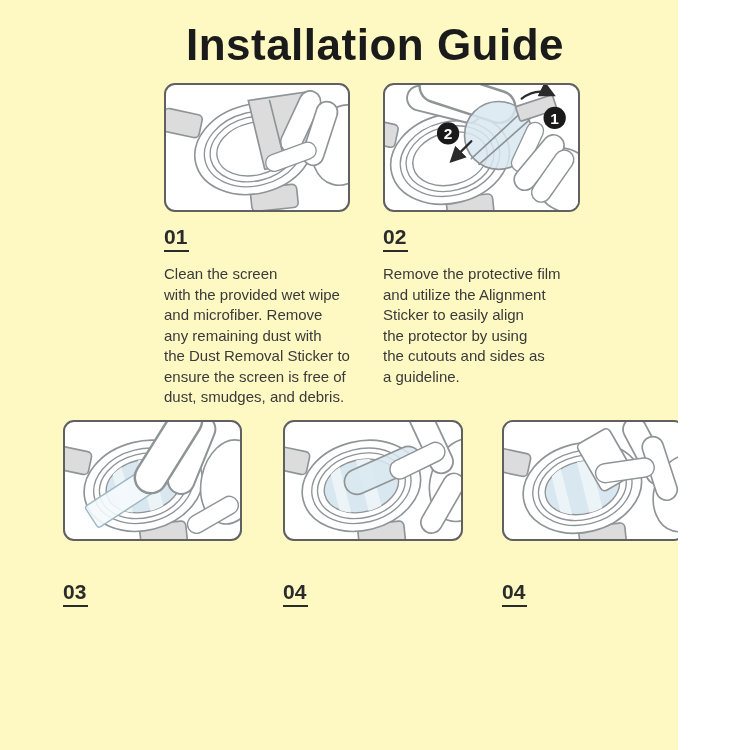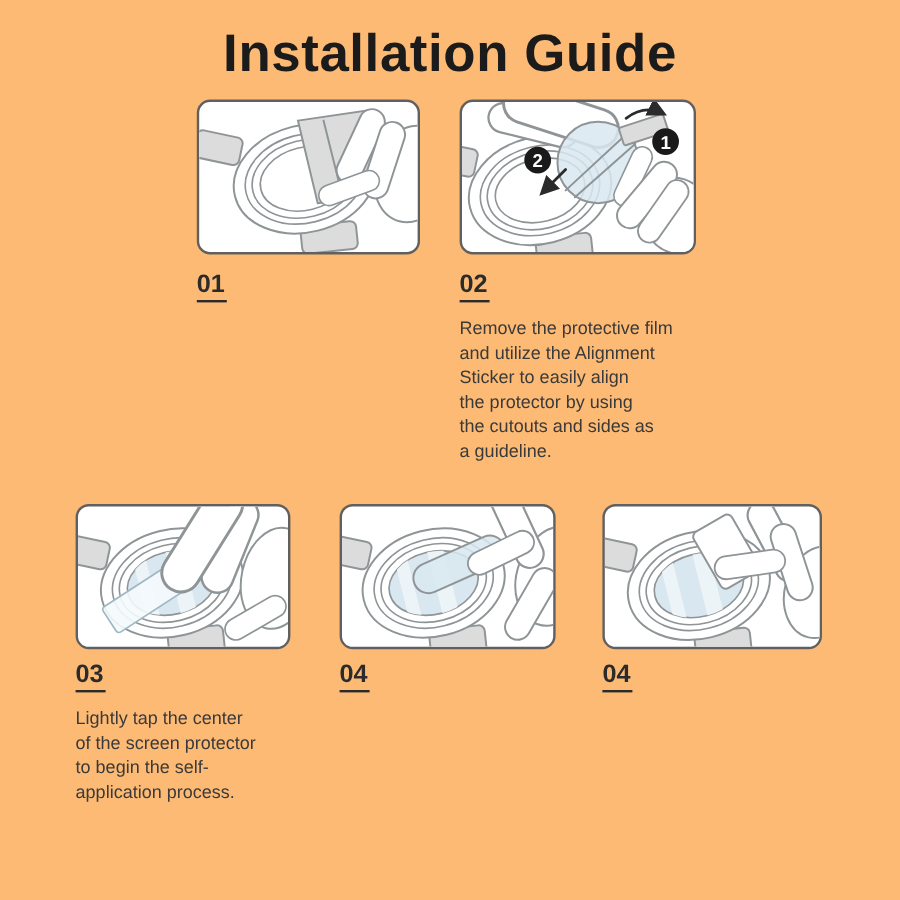--- a/index.html
+++ b/index.html
@@ -1,17 +1,17 @@
 <!DOCTYPE html>
 <html><head>
 <meta charset="utf-8">
 <style>
   html,body{margin:0;padding:0;background:#ffffff;}
   .page{
-    position:relative;width:750px;height:750px;background:#fdba74;
+    position:relative;width:678px;height:750px;background:#fef9c3;
     font-family:"Liberation Sans",sans-serif;overflow:hidden;
   }
   .title{
     position:absolute;top:20px;left:0;width:750px;margin:0;
     text-align:center;font-size:44px;font-weight:bold;color:#1b1b1b;
     letter-spacing:.5px;
   }
   .col{position:absolute;}
   .col1{left:164px;top:83px;width:212px;}
   .col2{left:383px;top:83px;width:212px;}
@@ -26,21 +26,21 @@
   .col2 .panel{width:197px;height:129px;}
   .col3 .panel{width:179px;height:121px;}
   .col4 .panel{width:180px;height:121px;}
   .col5 .panel{width:183px;height:121px;}
   .panel svg{display:block;width:100%;height:100%;}
   .stepnum{
     display:inline-block;margin-top:14px;font-size:21px;font-weight:bold;
     color:#2b2b2b;line-height:1;padding:0 2px 3px 0;
     border-bottom:2.5px solid #2b2b2b;
   }
-  .row2 .stepnum{margin-top:10px;}
+  .row2 .stepnum{margin-top:40px;}
   .steptext{
     margin:12px 0 0;font-size:15px;line-height:20.5px;color:#3a3a3a;
     white-space:pre-line;
   }
   
   .art{stroke:#8f9497;stroke-width:1.7;fill:none;stroke-linecap:round;stroke-linejoin:round;}
   .hand{fill:#ffffff;stroke:#8f9497;stroke-width:1.7;}
   .gray{fill:#dcdcdc;stroke:#8f9497;stroke-width:1.7;}
   .case{fill:#ffffff;stroke:#8f9497;stroke-width:1.7;}
   .ring{fill:none;stroke:#8f9497;stroke-width:1.4;}
@@ -100,20 +100,27 @@
         </g>
         <g>
           <ellipse class="hand" cx="182" cy="62" rx="32" ry="42" transform="rotate(15 182 62)"></ellipse>
           <use href="#cap" class="hand" transform="translate(138,38) rotate(115)"></use>
           <use href="#cap" class="hand" transform="translate(158,50) rotate(108)"></use>
           <use href="#cap" class="hand" transform="translate(128,74) rotate(160) scale(0.8)"></use>
         </g>
       </svg>
     </div>
     <div class="stepnum">01</div>
+    <p class="steptext">Clean the screen
+with the provided wet wipe
+and microfiber. Remove
+any remaining dust with
+the Dust Removal Sticker to
+ensure the screen is free of
+dust, smudges, and debris.</p>
   </section>
 
   <section class="col col2 row1">
     <div class="panel">
       <svg viewBox="0 0 197 129">
         <use href="#watch-base" transform="translate(-16,10)"></use>
         <g>
           <use href="#cap" class="hand" transform="translate(60,20) rotate(14) scale(1.15)"></use>
           <use href="#cap" class="hand" transform="translate(84,12) rotate(18) scale(1.5)"></use>
         </g>
@@ -161,24 +168,20 @@
         </g>
         <g>
           <ellipse class="hand" cx="170" cy="62" rx="30" ry="44" transform="rotate(12 170 62)"></ellipse>
           <use href="#cap" class="hand" transform="translate(130,34) rotate(112) scale(1.25)"></use>
           <use href="#cap" class="hand" transform="translate(106,28) rotate(122) scale(1.5)"></use>
           <use href="#cap" class="hand" transform="translate(152,96) rotate(150) scale(0.85)"></use>
         </g>
       </svg>
     </div>
     <div class="stepnum">03</div>
-    <p class="steptext">Lightly tap the center
-of the screen protector
-to begin the self-
-application process.</p>
   </section>
 
   <section class="col col4 row2">
     <div class="panel">
       <svg viewBox="0 0 180 121" style="--face:#d9e8f0;--stripes:block;">
         <use href="#watch-base" transform="translate(-4,0)"></use>
         <g transform="translate(100,50) rotate(-24)">
           <rect class="blue" x="-42" y="-13" width="84" height="26" rx="13"></rect>
         </g>
         <g>

